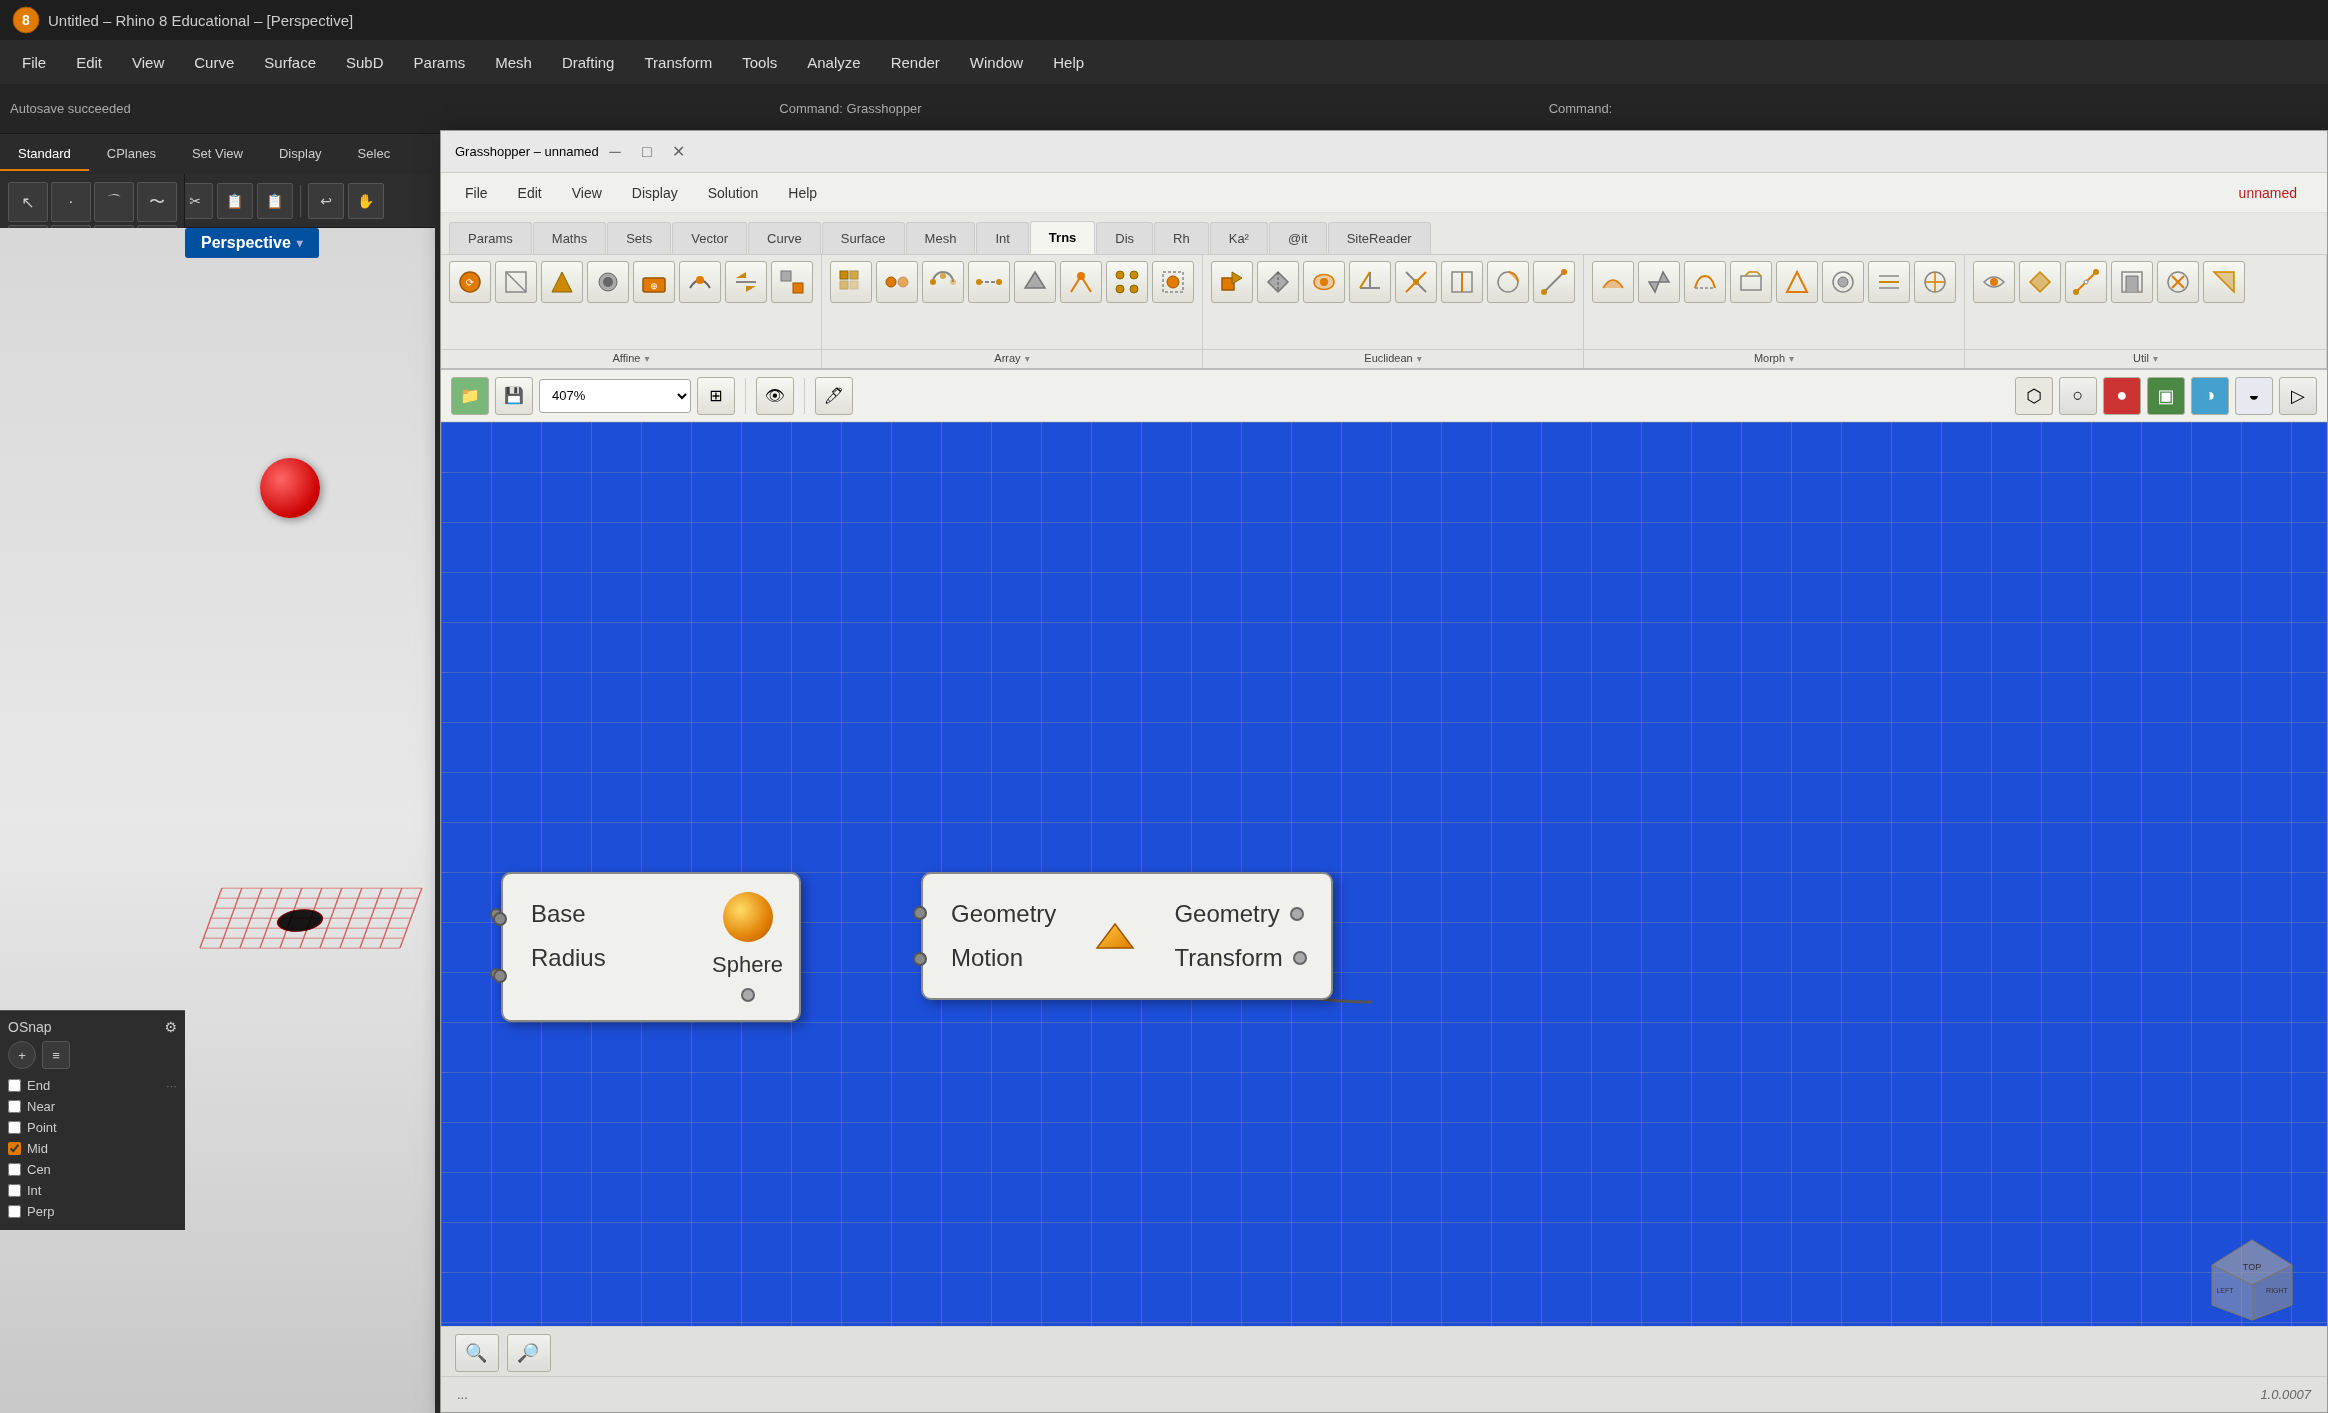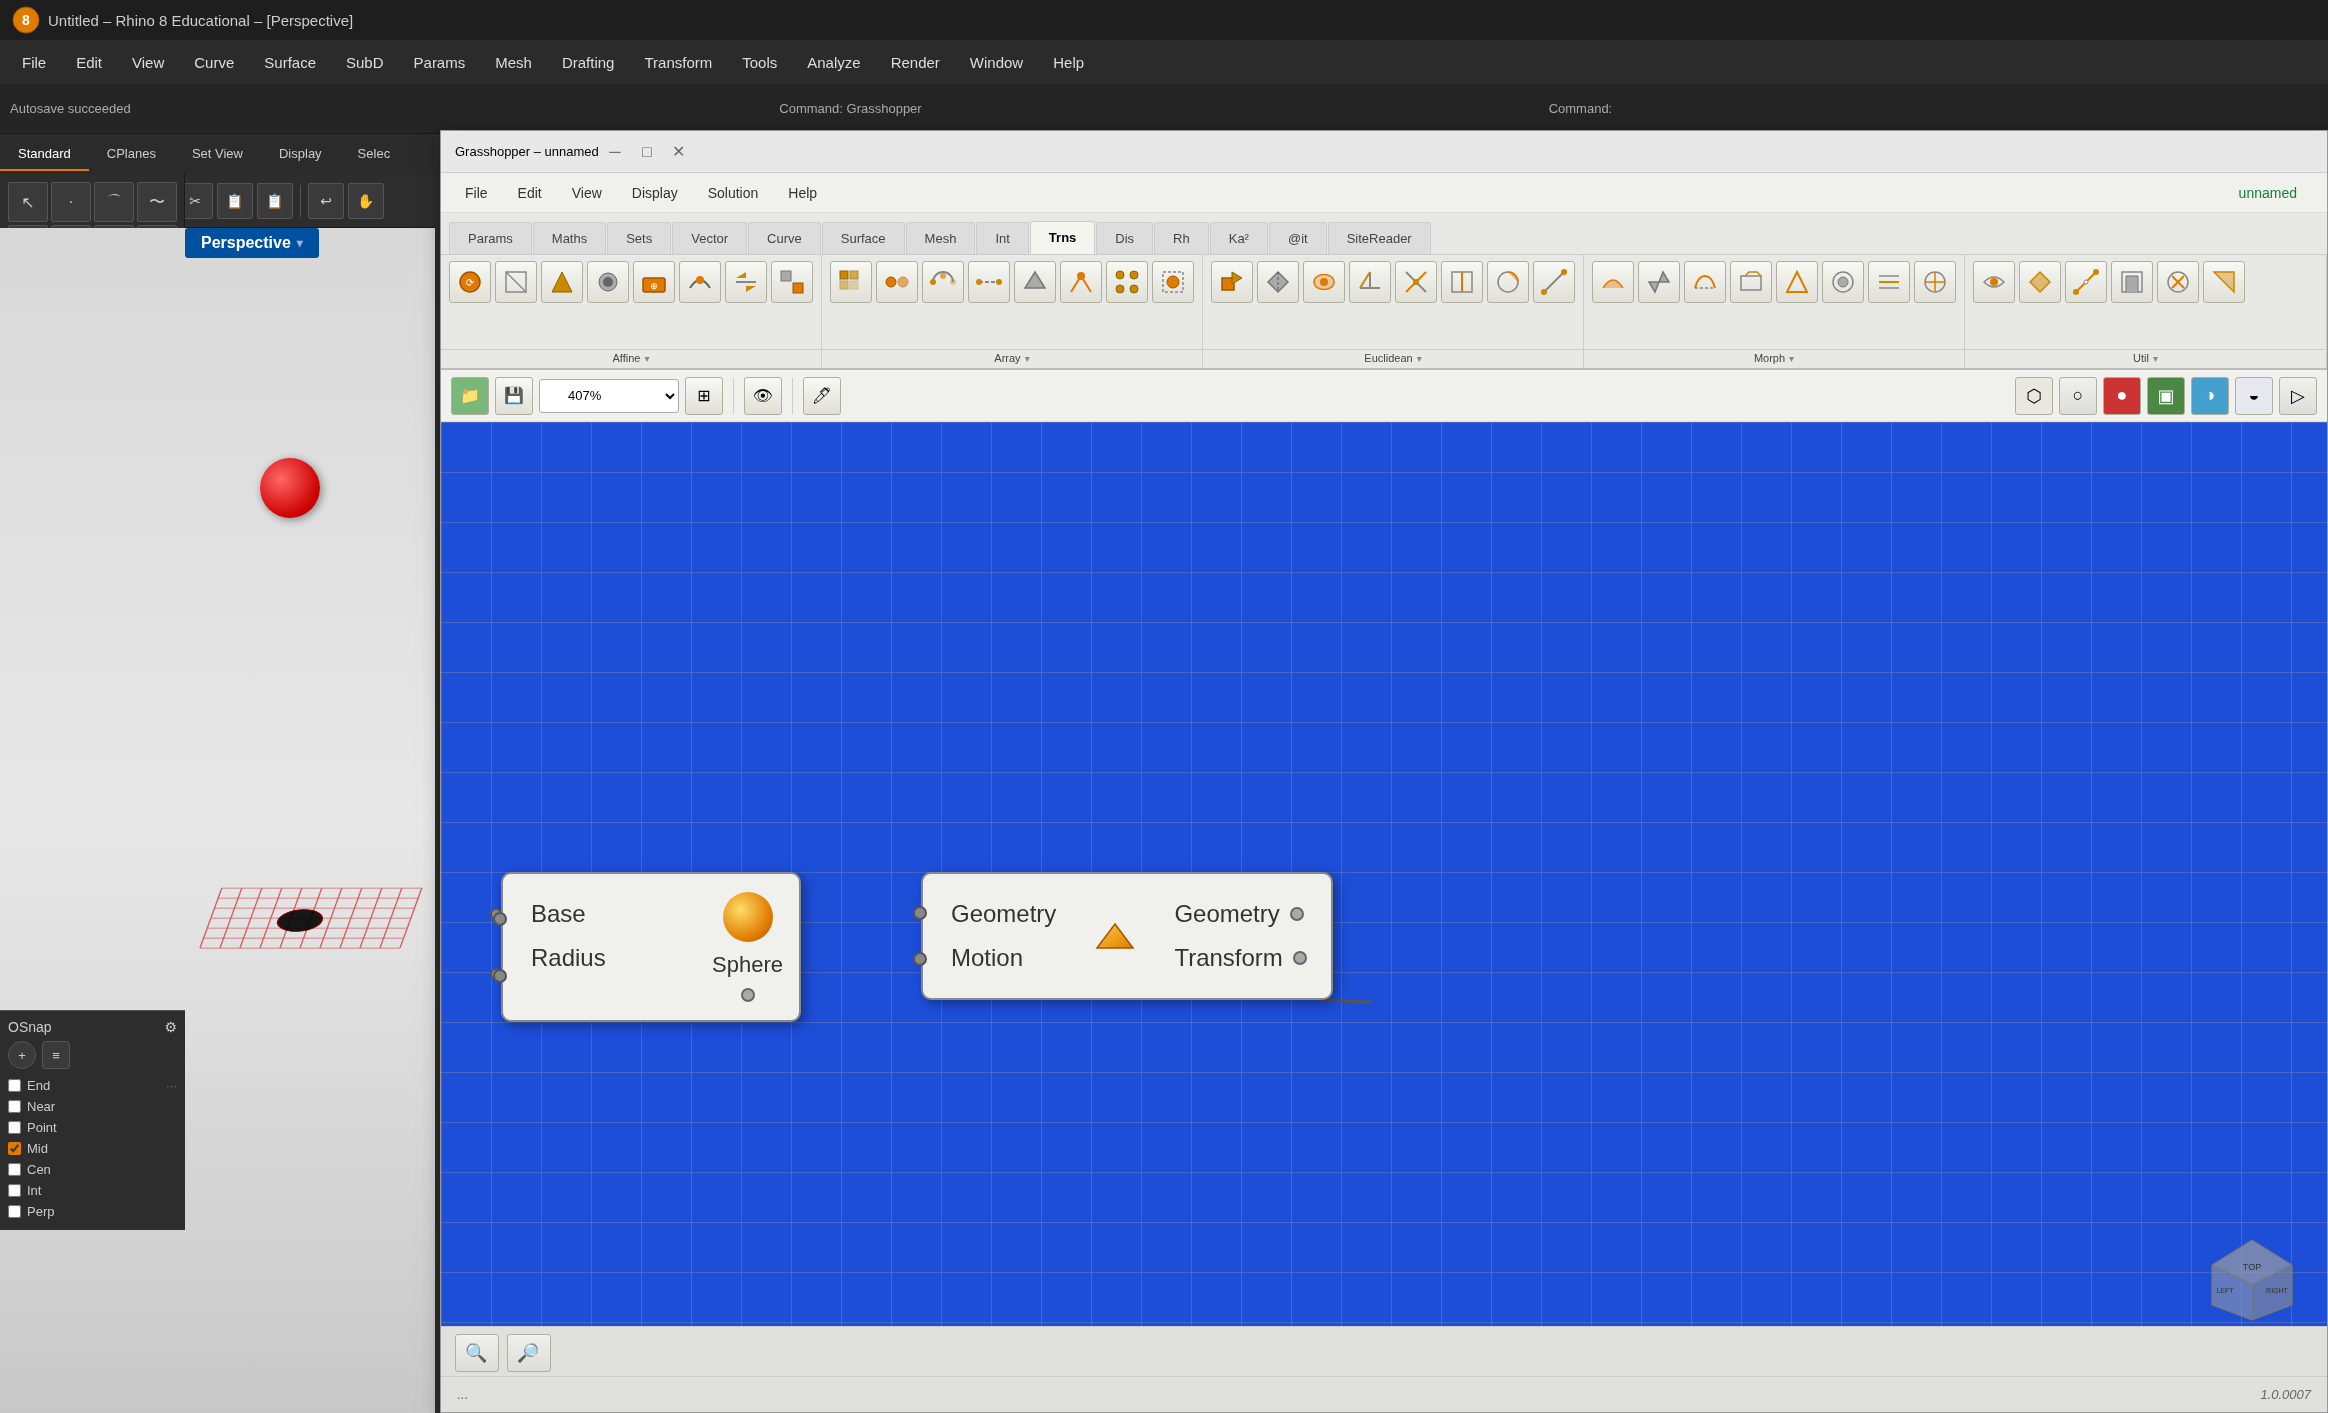--- a/index.html
+++ b/index.html
@@ -51,38 +51,38 @@
     .osnap-item input[type=checkbox] { accent-color: #e07b00; }
 
     
     .gh-window { position: absolute; top: 130px; left: 440px; width: 1888px; height: 1283px; background: #f5f5f0; border: 1px solid #999; box-shadow: 4px 4px 20px rgba(0,0,0,0.5); }
     .gh-titlebar { height: 42px; background: #e8e8e8; border-bottom: 1px solid #ccc; display: flex; align-items: center; padding: 0 14px; gap: 0; }
     .gh-winbtn { width: 32px; height: 28px; display: flex; align-items: center; justify-content: center; cursor: pointer; color: #666; font-size: 16px; border-radius: 2px; }
 
     
     .gh-menubar { height: 40px; background: #f0f0ec; border-bottom: 1px solid #ddd; display: flex; align-items: center; padding: 0 10px; gap: 2px; }
     .gh-menu-item { color: #333; padding: 6px 14px; cursor: pointer; font-size: 14px; border-radius: 3px; }
-    .gh-unnamed { margin-left: auto; color: #15803d; font-size: 14px; padding-right: 20px; }
+    .gh-unnamed { margin-left: auto; color: #b91c1c; font-size: 14px; padding-right: 20px; }
 
     
     .gh-tabs { height: 42px; background: #e8e8e4; border-bottom: 1px solid #ccc; display: flex; align-items: flex-end; padding: 0 8px; gap: 1px; }
     .gh-tab { padding: 8px 18px; font-size: 13px; color: #444; cursor: pointer; border: 1px solid #ccc; border-bottom: none; border-radius: 3px 3px 0 0; background: #ddd; }
     .gh-tab.active { background: #f5f5f0; color: #000; font-weight: bold; border-bottom: 1px solid #f5f5f0; }
 
     
     .gh-ribbon { height: 115px; background: #e8e8e4; border-bottom: 2px solid #bbb; display: flex; gap: 0; }
     .ribbon-group { display: flex; flex-direction: column; border-right: 1px solid #ccc; min-width: 130px; }
     .ribbon-icons { display: flex; flex-wrap: wrap; padding: 6px 8px 2px; gap: 4px; flex: 1; }
     .ribbon-icon { width: 42px; height: 42px; background: linear-gradient(to bottom, #f8f8f4, #e0e0d8); border: 1px solid #b0b0a0; border-radius: 3px; display: flex; align-items: center; justify-content: center; cursor: pointer; font-size: 18px; }
     .ribbon-label { text-align: center; font-size: 11px; color: #444; padding: 2px 4px 4px; border-top: 1px solid #ccc; display: flex; align-items: center; justify-content: center; gap: 4px; }
 
     
     .gh-toolbar { height: 52px; background: #f0f0ec; border-bottom: 1px solid #ddd; display: flex; align-items: center; padding: 0 10px; gap: 6px; }
     .gh-tb-btn { width: 38px; height: 38px; background: linear-gradient(to bottom, #f8f8f4, #e0e0d8); border: 1px solid #b0b0a0; border-radius: 3px; display: flex; align-items: center; justify-content: center; cursor: pointer; font-size: 16px; }
-    .gh-zoom-select { height: 34px; width: 140px; background: white; border: 1px solid #aaa; border-radius: 3px; font-size: 13px; padding: 0 24px; cursor: pointer; }
+    .gh-zoom-select { height: 34px; width: 152px; background: white; border: 1px solid #aaa; border-radius: 3px; font-size: 13px; padding: 0 8px; cursor: pointer; }
     .gh-tb-sep { width: 1px; height: 36px; background: #ccc; margin: 0 4px; }
     .gh-tb-right { margin-left: auto; display: flex; gap: 6px; }
     .gh-view-btn { width: 38px; height: 38px; background: linear-gradient(to bottom, #f0f0ec, #dcdcd8); border: 1px solid #b0b0a0; border-radius: 3px; display: flex; align-items: center; justify-content: center; cursor: pointer; font-size: 18px; }
     .gh-canvas-grid { position: absolute; top: 0; left: 0; width: 100%; height: 100%; background-image: linear-gradient(rgba(160,160,150,0.3) 1px, transparent 1px), linear-gradient(90deg, rgba(160,160,150,0.3) 1px, transparent 1px); background-size: 50px 50px; }
 
     
     .gh-node { position: absolute; background: #f0f0ec; border: 2px solid #888; border-radius: 8px; box-shadow: 3px 3px 8px rgba(0,0,0,0.3); }
 
     
     .sphere-node { top: 460px; left: 80px; }

